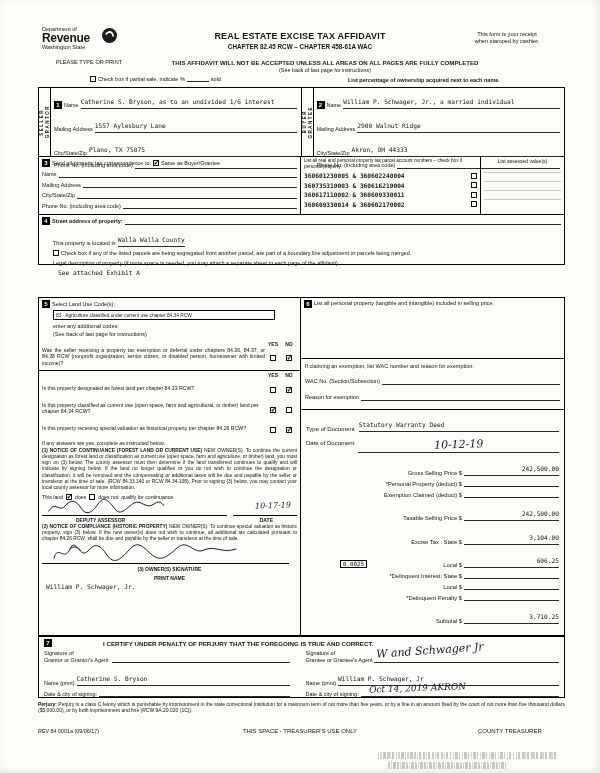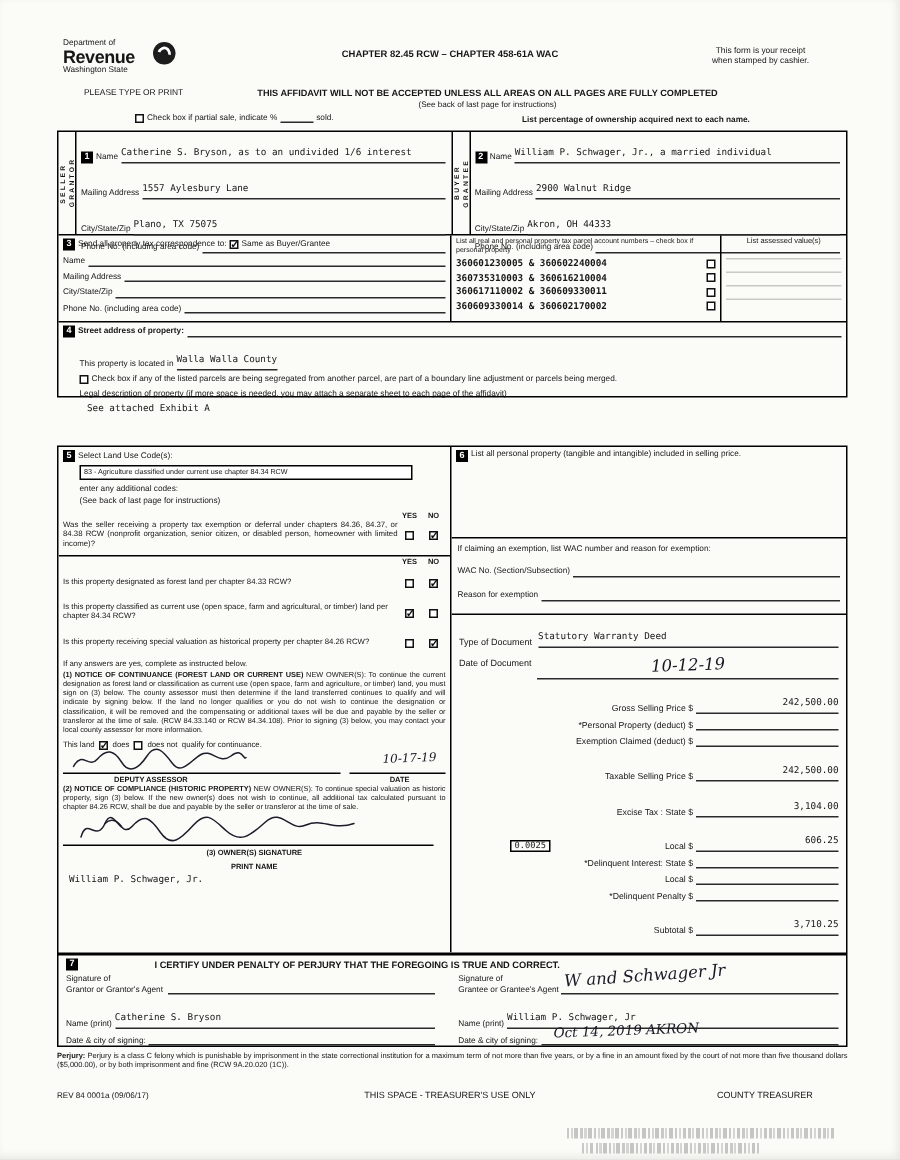--- a/index.html
+++ b/index.html
@@ -42,20 +42,21 @@
       <div style="font-size:5.5px">Department of</div>
       <div style="font-size:12px;font-weight:bold;line-height:1;letter-spacing:-0.3px">Revenue</div>
       <div style="font-size:5.5px">Washington State</div>
     </div>
     <div style="width:15px;height:15px;border-radius:50%;background:#1d1d1d;position:relative;margin-top:2px">
       <div style="position:absolute;inset:3px;border-radius:50%;border:2px solid #fff;border-left-color:transparent;border-bottom-color:transparent;transform:rotate(-30deg)"></div>
     </div>
   </div>
 
   <div class="abs ctr" style="left:150px;top:31px;width:300px">
+    <div style="font-size:9px;font-weight:bold;letter-spacing:.2px">REAL ESTATE EXCISE TAX AFFIDAVIT</div>
     <div style="font-size:6.3px;font-weight:bold;margin-top:1.5px">CHAPTER 82.45 RCW – CHAPTER 458-61A WAC</div>
   </div>
 
   <div class="abs ctr" style="left:448px;top:31px;width:118px;font-size:5.6px;line-height:1.3">
     <div>This form is your receipt</div>
     <div>when stamped by cashier.</div>
   </div>
 
   <div class="abs" style="left:56px;top:59px;font-size:5.6px">PLEASE TYPE OR PRINT</div>
   <div class="abs ctr b" style="left:110px;top:59px;width:430px;font-size:6.1px">THIS AFFIDAVIT WILL NOT BE ACCEPTED UNLESS ALL AREAS ON ALL PAGES ARE FULLY COMPLETED</div>

